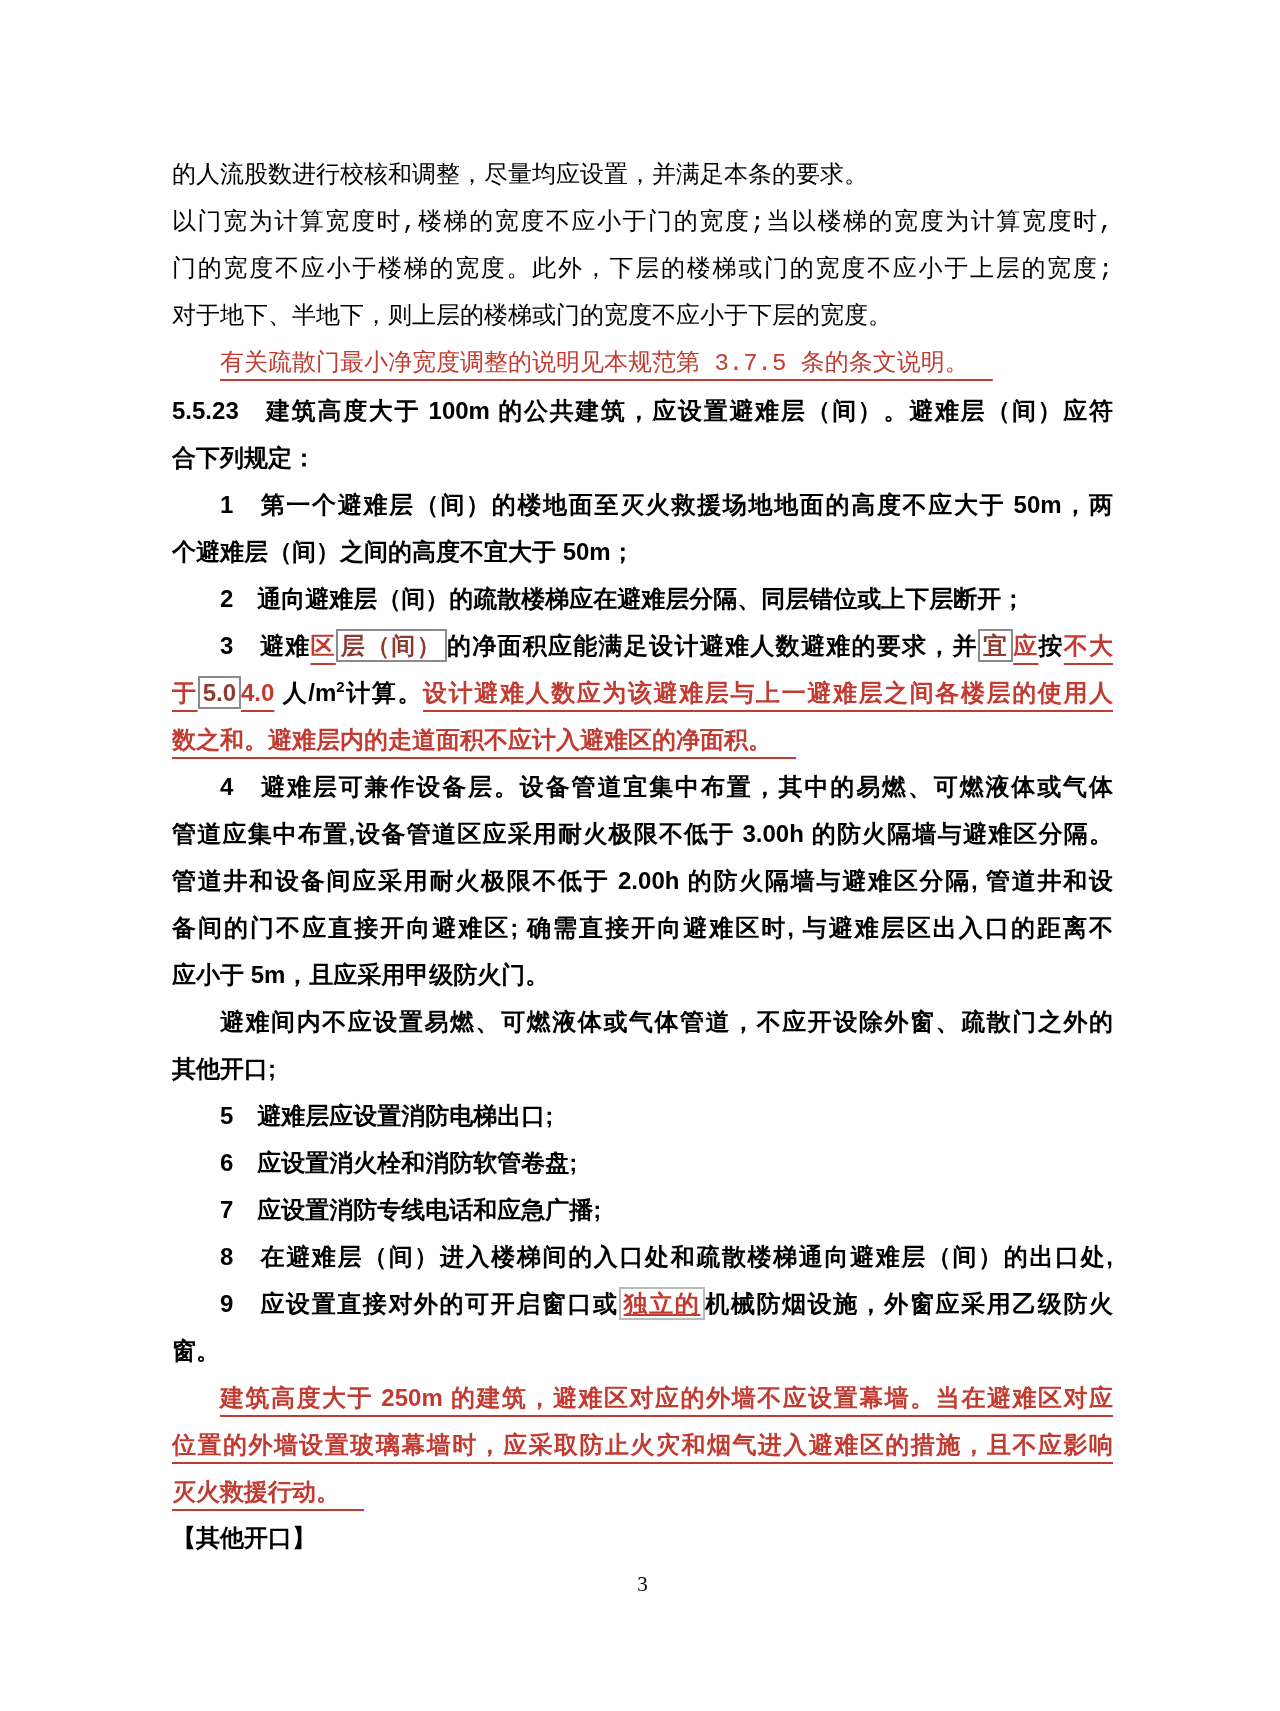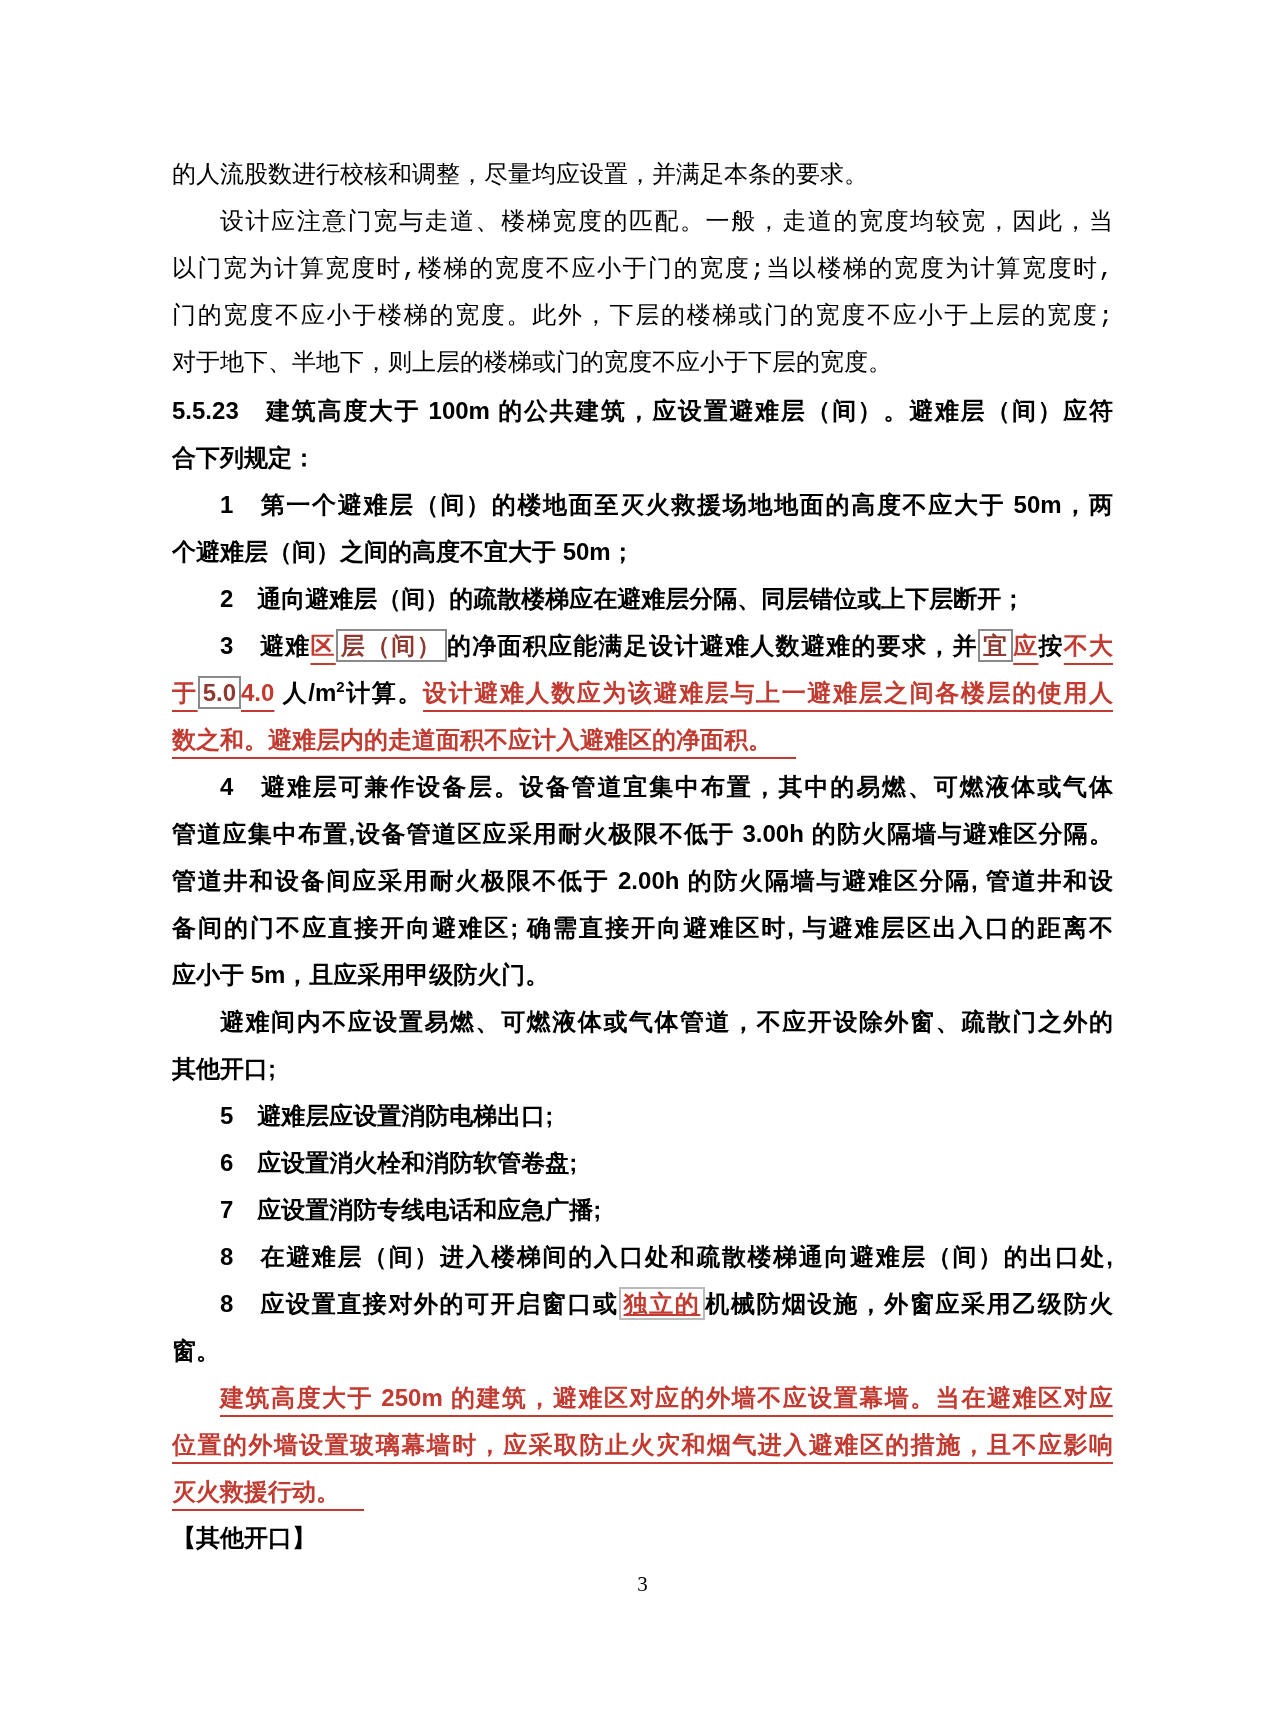--- a/index.html
+++ b/index.html
@@ -78,44 +78,44 @@
     line-height:40px;
     color:var(--text-color);
   }
 </style>
 </head>
 <body>
 
 <div class="doc">
   <div id="doc-body">
       <div class="line serif"><span>的人流股数进行校核和调整，尽量均应设置，并满足本条的要求。</span></div>
-      <div class="line serif fill" style="padding-left: 48px;"><span>设计应注意门宽与走道、楼梯宽度的匹配。一般，走道的宽度均较宽，因此，当</span></div>
       <div class="line serif fill"><span>以门宽为计算宽度时,楼梯的宽度不应小于门的宽度;当以楼梯的宽度为计算宽度时,</span></div>
       <div class="line serif fill"><span>门的宽度不应小于楼梯的宽度。此外，下层的楼梯或门的宽度不应小于上层的宽度;</span></div>
       <div class="line serif"><span>对于地下、半地下，则上层的楼梯或门的宽度不应小于下层的宽度。</span></div>
+      <div class="line serif" style="padding-left: 48px;"><span class="ins">有关疏散门最小净宽度调整的说明见本规范第 3.7.5 条的条文说明。　</span></div>
       <div class="line sans fill"><span>5.5.23　建筑高度大于 100m 的公共建筑，应设置避难层（间）。避难层（间）应符</span></div>
       <div class="line sans"><span>合下列规定：</span></div>
       <div class="line sans fill" style="padding-left: 48px;"><span>1　第一个避难层（间）的楼地面至灭火救援场地地面的高度不应大于 50m，两</span></div>
       <div class="line sans"><span>个避难层（间）之间的高度不宜大于 50m；</span></div>
       <div class="line sans" style="padding-left: 48px;"><span>2　通向避难层（间）的疏散楼梯应在避难层分隔、同层错位或上下层断开；</span></div>
       <div class="line sans fill" style="padding-left: 48px;"><span>3　避难</span><span class="ins">区</span><span class="del">层（间）</span><span>的净面积应能满足设计避难人数避难的要求，并</span><span class="del">宜</span><span class="ins">应</span><span>按</span><span class="ins">不大</span></div>
       <div class="line sans fill"><span class="ins">于</span><span class="del">5.0</span><span class="ins">4.0</span><span> 人/m</span><sup>2</sup><span>计算。</span><span class="ins">设计避难人数应为该避难层与上一避难层之间各楼层的使用人</span></div>
       <div class="line sans"><span class="ins">数之和。避难层内的走道面积不应计入避难区的净面积。　</span></div>
       <div class="line sans fill" style="padding-left: 48px;"><span>4　避难层可兼作设备层。设备管道宜集中布置，其中的易燃、可燃液体或气体</span></div>
       <div class="line sans fill"><span>管道应集中布置,设备管道区应采用耐火极限不低于 3.00h 的防火隔墙与避难区分隔。</span></div>
       <div class="line sans fill"><span>管道井和设备间应采用耐火极限不低于 2.00h 的防火隔墙与避难区分隔, 管道井和设</span></div>
       <div class="line sans fill"><span>备间的门不应直接开向避难区; 确需直接开向避难区时, 与避难层区出入口的距离不</span></div>
       <div class="line sans"><span>应小于 5m，且应采用甲级防火门。</span></div>
       <div class="line sans fill" style="padding-left: 48px;"><span>避难间内不应设置易燃、可燃液体或气体管道，不应开设除外窗、疏散门之外的</span></div>
       <div class="line sans"><span>其他开口;</span></div>
       <div class="line sans" style="padding-left: 48px;"><span>5　避难层应设置消防电梯出口;</span></div>
       <div class="line sans" style="padding-left: 48px;"><span>6　应设置消火栓和消防软管卷盘;</span></div>
       <div class="line sans" style="padding-left: 48px;"><span>7　应设置消防专线电话和应急广播;</span></div>
       <div class="line sans fill" style="padding-left: 48px;"><span>8　在避难层（间）进入楼梯间的入口处和疏散楼梯通向避难层（间）的出口处,</span></div>
-      <div class="line sans fill" style="padding-left: 48px;"><span>8　应设置直接对外的可开启窗口或</span><span class="insbox">独立的</span><span>机械防烟设施，外窗应采用乙级防火</span></div>
+      <div class="line sans fill" style="padding-left: 48px;"><span>9　应设置直接对外的可开启窗口或</span><span class="insbox">独立的</span><span>机械防烟设施，外窗应采用乙级防火</span></div>
       <div class="line sans"><span>窗。</span></div>
       <div class="line sans fill" style="padding-left: 48px;"><span class="ins">建筑高度大于 250m 的建筑，避难区对应的外墙不应设置幕墙。当在避难区对应</span></div>
       <div class="line sans fill"><span class="ins">位置的外墙设置玻璃幕墙时，应采取防止火灾和烟气进入避难区的措施，且不应影响</span></div>
       <div class="line sans"><span class="ins">灭火救援行动。　</span></div>
       <div class="line heading"><span>【其他开口】</span></div>
     </div>
   <div class="footer">
     <span>3</span>
   </div>
 </div>

